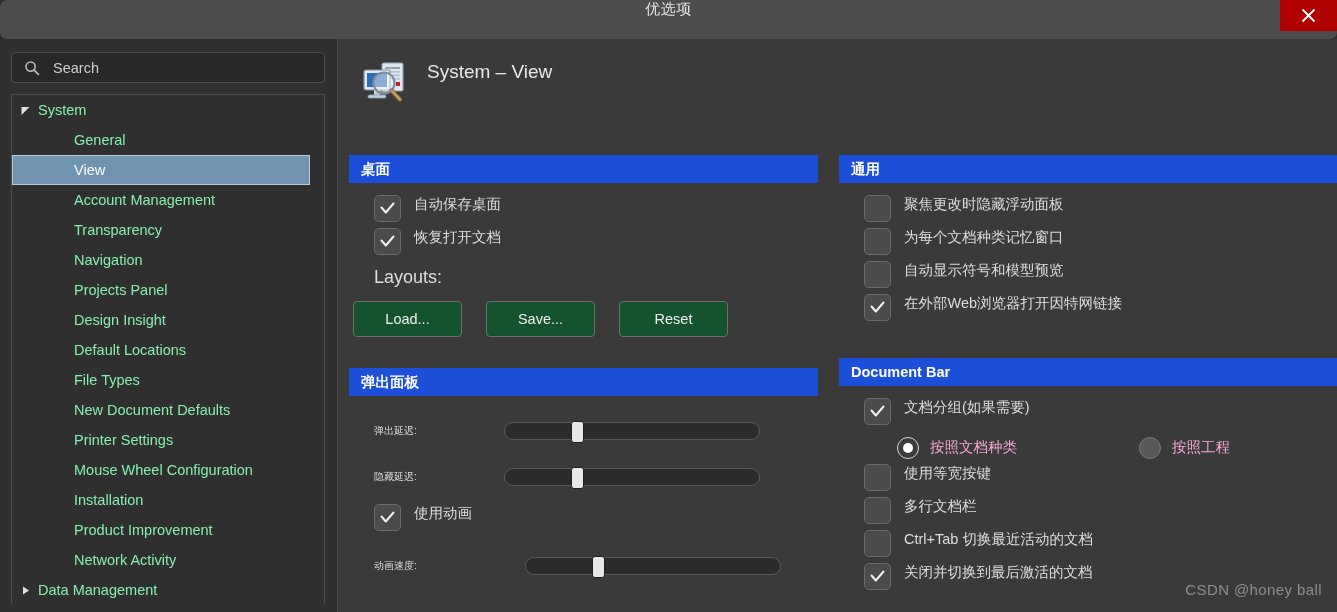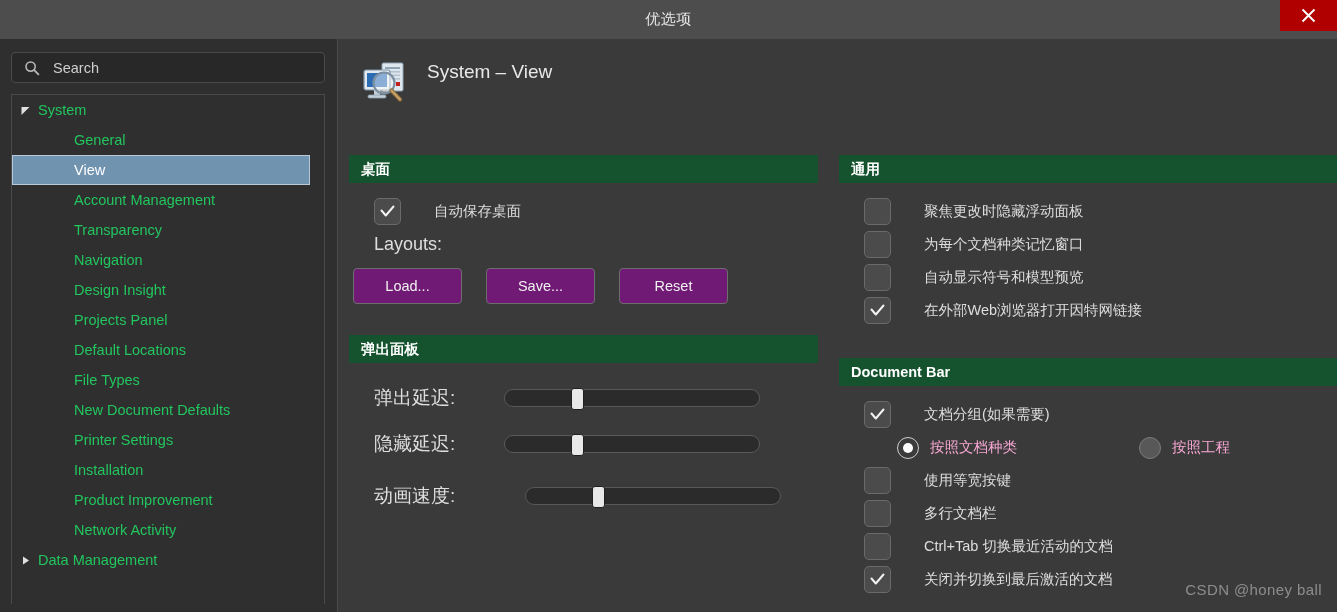--- a/index.html
+++ b/index.html
@@ -8,21 +8,21 @@
     background: #2d2d2d;
     font-family: "Liberation Sans", "DejaVu Sans", sans-serif;
     overflow: hidden;
     -webkit-font-smoothing: antialiased;
   }
 
   
   .titlebar {
     position: absolute; left: 0; top: 0; width: 1337px; height: 39px;
     background: #4d4d4d;
-    display: flex; align-items: center; justify-content: center;
+    display: flex; align-items: flex-start; justify-content: center; border-radius: 7px;
   }
   .titlebar-text {
     color: #e6e6e6; font-size: 15px; letter-spacing: .5px;
   }
   .close-btn {
     position: absolute; right: 0; top: 0; width: 57px; height: 31px;
     background: #b00000;
     display: flex; align-items: center; justify-content: center;
     cursor: pointer;
   }
@@ -54,21 +54,21 @@
 
   .tree {
     position: absolute; left: 11px; top: 55px; width: 314px; height: 510px;
     background: #2f2f2f;
     border: 1px solid #4a4a4a;
     border-bottom: none;
     overflow: hidden;
   }
   .tree-row {
     height: 30px; display: flex; align-items: center;
-    color: #22c55e; font-size: 14.5px; cursor: pointer;
+    color: #86efac; font-size: 14.5px; cursor: pointer;
     white-space: nowrap;
   }
   .tree-row.group { padding-left: 0; }
   .tree-row .twisty {
     width: 26px; display: flex; align-items: center; justify-content: center;
     flex: 0 0 26px;
   }
   .tree-row.child { padding-left: 62px; }
   .tree-row.selected {
     background: #7093b0;
@@ -92,29 +92,29 @@
 
   .columns {
     position: absolute; left: 11px; top: 116px; right: 0; bottom: 0;
     display: flex; gap: 21px;
   }
   .col { width: 469px; flex: 0 0 469px; }
   .col.right { width: 509px; flex: 0 0 509px; }
 
   .group-box { margin-bottom: 17px; }
   .group-head {
-    height: 28px; background: #14532d;
+    height: 28px; background: #1d4ed8;
     display: flex; align-items: center;
     padding-left: 12px;
   }
   .group-head-text { color: #ffffff; font-size: 14.5px; font-weight: bold; }
   .group-body { padding: 12px 0 6px 0; }
 
   
-  .row { display: flex; align-items: center; min-height: 33px; gap: 20px; }
+  .row { display: flex; align-items: flex-start; min-height: 33px; }
   .cb {
     width: 27px; height: 27px; flex: 0 0 27px;
     background: #4b4b4b;
     border: 1px solid #6a6a6a;
     border-radius: 5px;
     display: flex; align-items: center; justify-content: center;
     cursor: pointer;
   }
   .cb-label {
     margin-left: 13px; color: #dedede; font-size: 14.5px; cursor: default;
@@ -133,33 +133,33 @@
   .radio.on::after {
     content: ""; width: 10px; height: 10px; border-radius: 50%;
     background: #ffffff;
   }
   .radio-label { margin-left: 11px; color: #f9a8d4; font-size: 14.5px; }
 
   
   .btn-row { display: flex; gap: 24px; margin-top: 13px; padding-left: 4px; }
   .btn {
     width: 109px; height: 36px;
-    background: #701a75;
+    background: #14532d;
     border: 1px solid #6e6e6e;
     border-radius: 4px;
     color: #f0f0f0; font-size: 14.5px;
     display: flex; align-items: center; justify-content: center;
     cursor: pointer;
   }
 
   
   .slider-row { display: flex; align-items: center; min-height: 46px; }
   .slider-label {
     width: 155px; flex: 0 0 155px; padding-left: 25px;
-    color: #dedede; font-size: 19px;
+    color: #dedede; font-size: 10px;
   }
   .slider {
     position: relative; width: 256px; height: 18px;
     background: #2b2b2b;
     border: 1px solid #585858;
     border-radius: 9px;
     cursor: pointer;
   }
   .slider .thumb {
     position: absolute; top: -2px; width: 13px; height: 22px;
@@ -227,36 +227,39 @@
       <div class="tree-row child">
         <span>Account Management</span>
       </div>
       <div class="tree-row child">
         <span>Transparency</span>
       </div>
       <div class="tree-row child">
         <span>Navigation</span>
       </div>
       <div class="tree-row child">
+        <span>Projects Panel</span>
+      </div>
+      <div class="tree-row child">
         <span>Design Insight</span>
       </div>
       <div class="tree-row child">
-        <span>Projects Panel</span>
-      </div>
-      <div class="tree-row child">
         <span>Default Locations</span>
       </div>
       <div class="tree-row child">
         <span>File Types</span>
       </div>
       <div class="tree-row child">
         <span>New Document Defaults</span>
       </div>
       <div class="tree-row child">
         <span>Printer Settings</span>
+      </div>
+      <div class="tree-row child">
+        <span>Mouse Wheel Configuration</span>
       </div>
       <div class="tree-row child">
         <span>Installation</span>
       </div>
       <div class="tree-row child">
         <span>Product Improvement</span>
       </div>
       <div class="tree-row child">
         <span>Network Activity</span>
       </div>
@@ -310,20 +313,28 @@
 
             <div class="row indent">
               <span class="cb">
                 <svg width="17" height="17" viewBox="0 0 17 17">
                   <path d="M2.5 7.5 L6.8 12.5 L14.5 3.5" stroke="#f2f2f2" stroke-width="2" fill="none" stroke-linecap="round" stroke-linejoin="round"></path>
                 </svg>
               </span>
               <span class="cb-label">自动保存桌面</span>
             </div>
 
+            <div class="row indent">
+              <span class="cb">
+                <svg width="17" height="17" viewBox="0 0 17 17">
+                  <path d="M2.5 7.5 L6.8 12.5 L14.5 3.5" stroke="#f2f2f2" stroke-width="2" fill="none" stroke-linecap="round" stroke-linejoin="round"></path>
+                </svg>
+              </span>
+              <span class="cb-label">恢复打开文档</span>
+            </div>
 
             <div class="layouts-label">Layouts:</div>
 
             <div class="btn-row">
               <div class="btn">Load...</div>
               <div class="btn">Save...</div>
               <div class="btn">Reset</div>
             </div>
           </div>
         </div>
@@ -341,20 +352,28 @@
               </span>
             </div>
 
             <div class="slider-row">
               <span class="slider-label">隐藏延迟:</span>
               <span class="slider">
                 <span class="thumb" style="left:26%;"></span>
               </span>
             </div>
 
+            <div class="row indent" style="margin-top:4px;">
+              <span class="cb">
+                <svg width="17" height="17" viewBox="0 0 17 17">
+                  <path d="M2.5 7.5 L6.8 12.5 L14.5 3.5" stroke="#f2f2f2" stroke-width="2" fill="none" stroke-linecap="round" stroke-linejoin="round"></path>
+                </svg>
+              </span>
+              <span class="cb-label">使用动画</span>
+            </div>
 
             <div class="slider-row" style="margin-top:6px;gap:21px;">
               <span class="slider-label">动画速度:</span>
               <span class="slider">
                 <span class="thumb" style="left:26%;"></span>
               </span>
             </div>
           </div>
         </div>
       </div>

